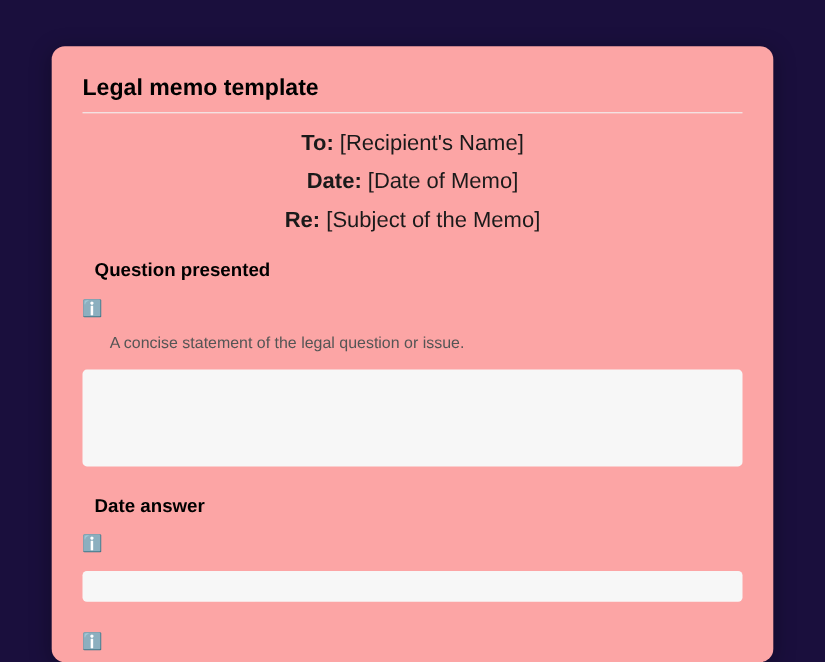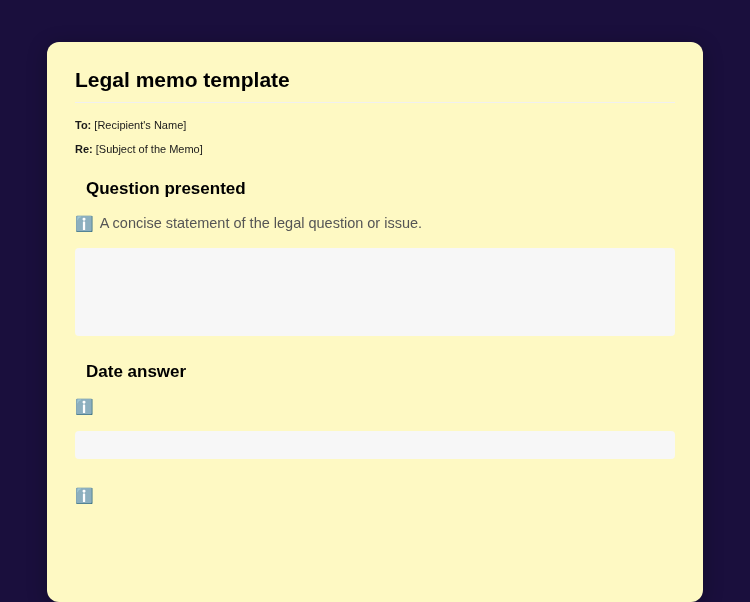--- a/index.html
+++ b/index.html
@@ -11,41 +11,42 @@
       background-color: #1a0f3d;
       font-family: -apple-system, BlinkMacSystemFont, "Segoe UI", Helvetica, Arial, sans-serif;
       width: 750px;
       height: 602px;
       overflow: hidden;
       padding-top: 42px;
       display: flex;
       justify-content: center;
     }
     .card {
-      background: #fef9c3;
+      background: #fca5a5;
       width: 656px;
       border-radius: 12px;
       padding: 26px 28px 28px 28px;
       box-shadow: 0 4px 20px rgba(0,0,0,0.3);
     }
     .title {
       font-size: 21px;
       font-weight: 700;
       color: #000;
       padding-bottom: 10px;
       border-bottom: 1px solid #f0f0f0;
       margin-bottom: 16px;
     }
     .meta-block {
       margin-bottom: 24px;
     }
     .meta-row {
-      font-size: 11px;
+      font-size: 20px;
       color: #1a1a1a;
       margin-bottom: 12px;
+      text-align: center;
     }
     .meta-row:last-child {
       margin-bottom: 17px;
     }
     .meta-label {
       font-weight: 700;
     }
     .meta-value {
       font-weight: 400;
     }
@@ -67,20 +68,21 @@
     }
     .hint-icon {
       font-size: 15px;
       line-height: 1.4;
       flex-shrink: 0;
     }
     .hint-text {
       font-size: 14.5px;
       color: #555;
       line-height: 1.4;
+      margin-top: 32px;
     }
     .input-area-large {
       background: #f7f7f7;
       border-radius: 4px;
       height: 88px;
       width: 100%;
     }
     .input-area-small {
       background: #f7f7f7;
       border-radius: 4px;
@@ -90,20 +92,23 @@
   </style>
 </head>
 <body>
 
 <div class="card">
   <h1 class="title">Legal memo template</h1>
 
   <div class="meta-block">
     <div class="meta-row">
       <span class="meta-label">To:</span><span class="meta-value"> [Recipient's Name]</span>
+    </div>
+    <div class="meta-row">
+      <span class="meta-label">Date:</span><span class="meta-value"> [Date of Memo]</span>
     </div>
     <div class="meta-row">
       <span class="meta-label">Re:</span><span class="meta-value"> [Subject of the Memo]</span>
     </div>
   </div>
 
   <div class="section">
     <h2 class="section-heading">Question presented</h2>
     <div class="hint-row">
       <span class="hint-icon">ℹ️</span>

